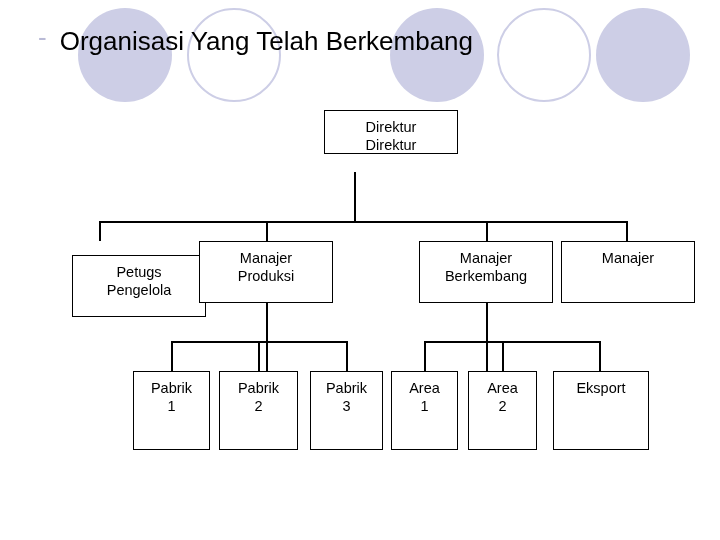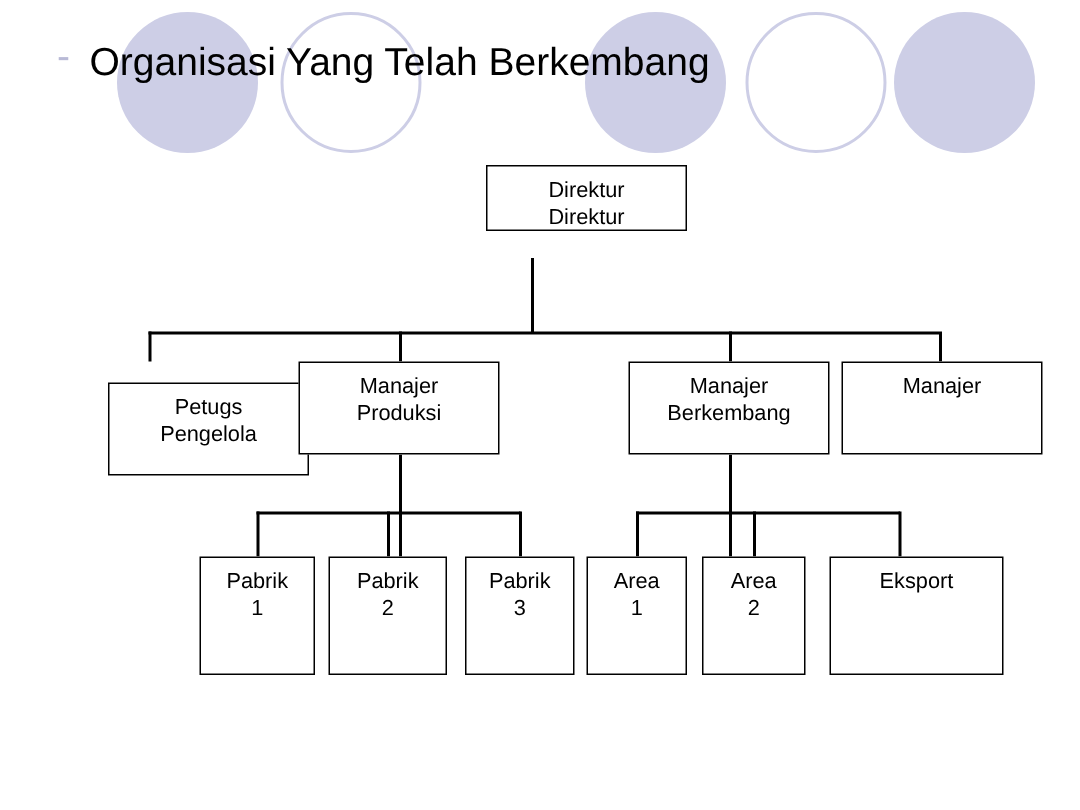--- a/index.html
+++ b/index.html
@@ -155,18 +155,18 @@
         <span class="l2">3</span>
       </div>
       <div class="node" style="left: 391px; top: 371px; width: 67px; height: 79px;">
         <span class="l1">Area</span>
         <span class="l2">1</span>
       </div>
       <div class="node" style="left: 468px; top: 371px; width: 69px; height: 79px;">
         <span class="l1">Area</span>
         <span class="l2">2</span>
       </div>
-      <div class="node" style="left: 553px; top: 371px; width: 116px; height: 79px;">
+      <div class="node" style="left: 553px; top: 371px; width: 96px; height: 79px;">
         <span class="l1">Eksport</span>
       </div>
     </div>
 
 </div>
 
 </body></html>

